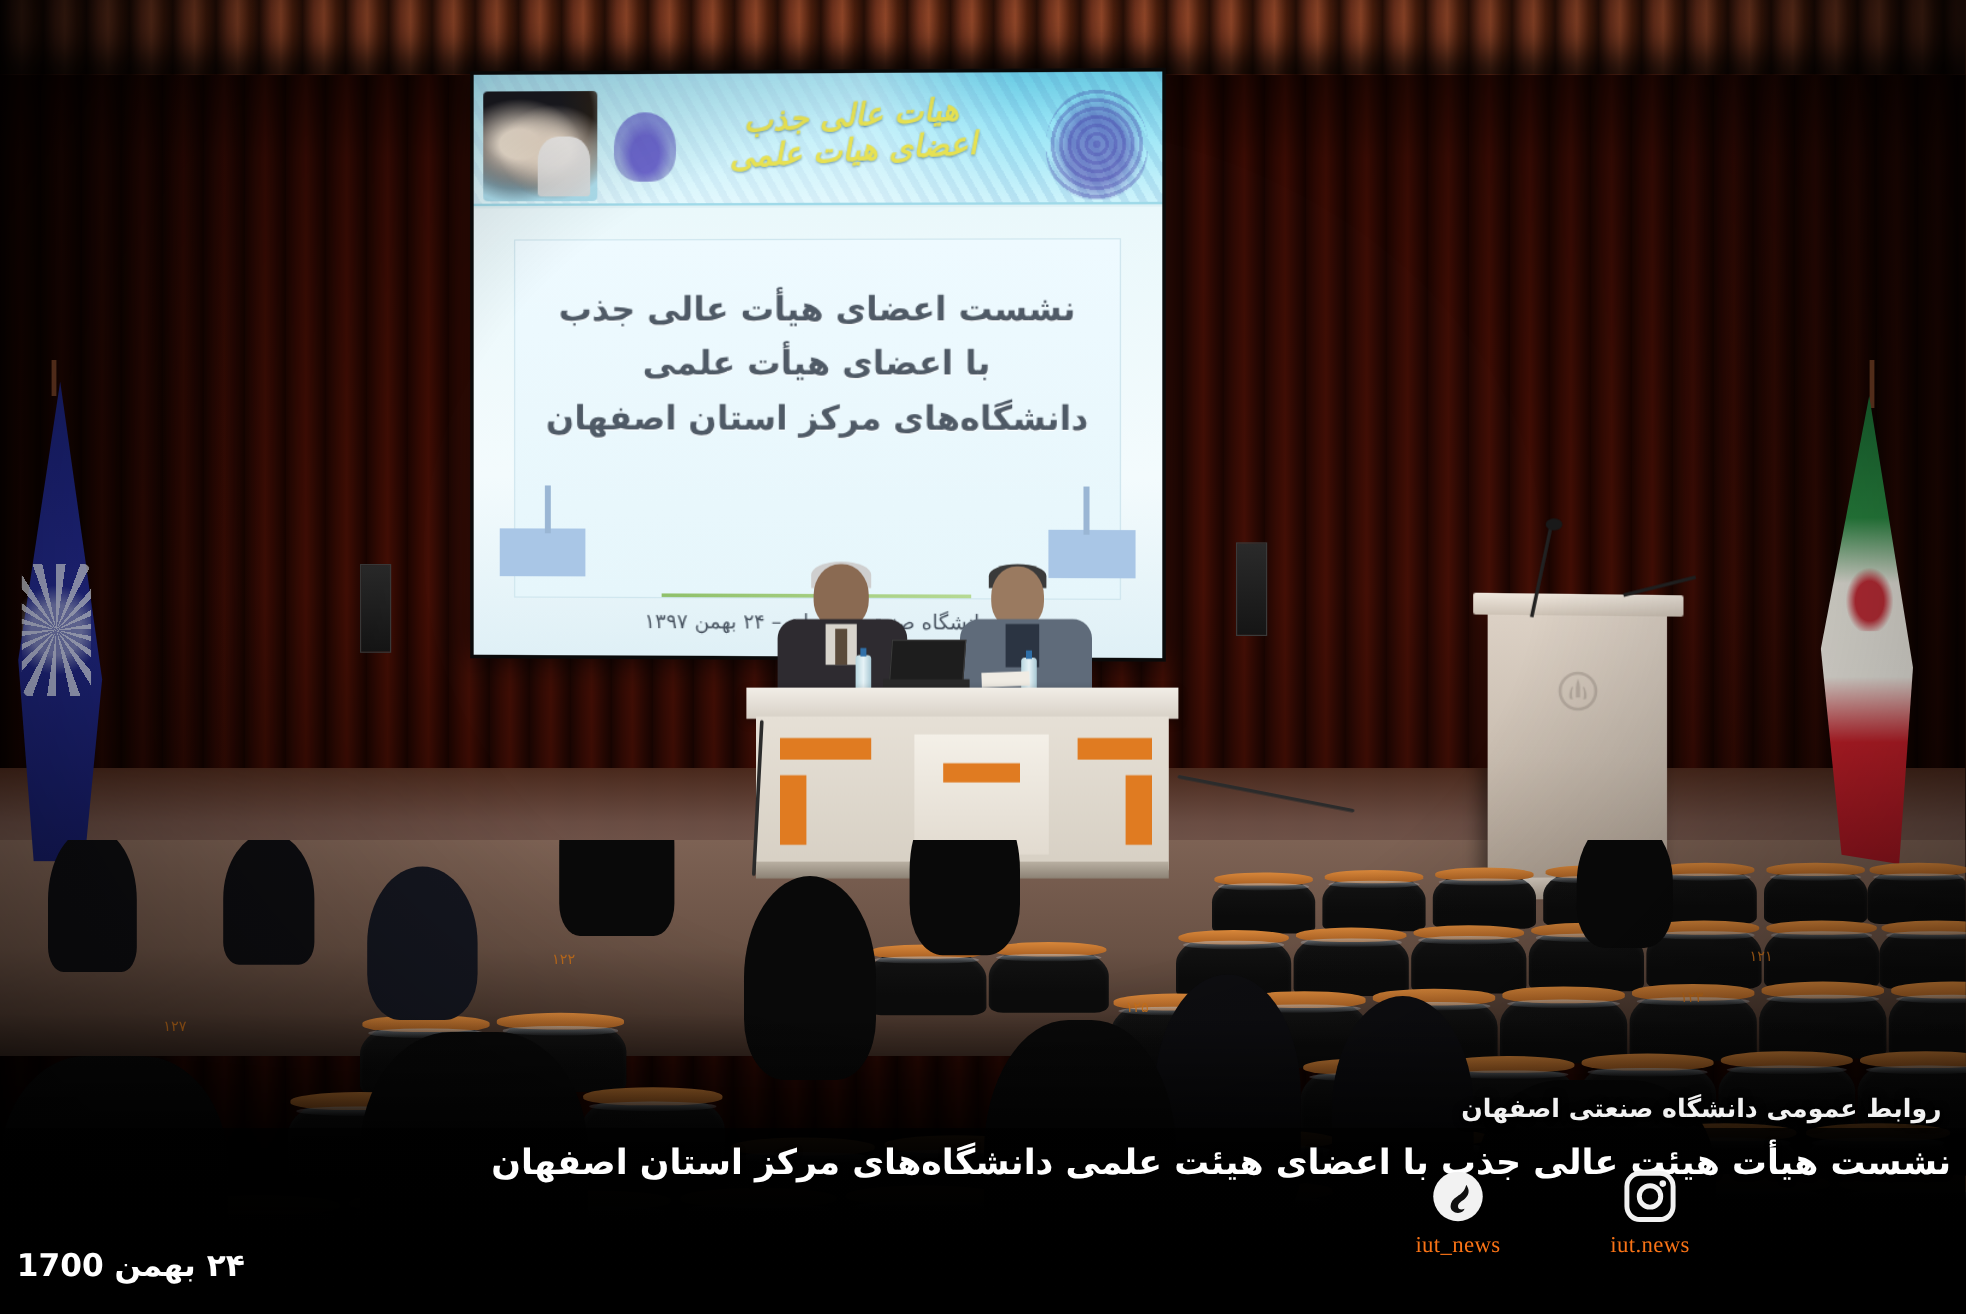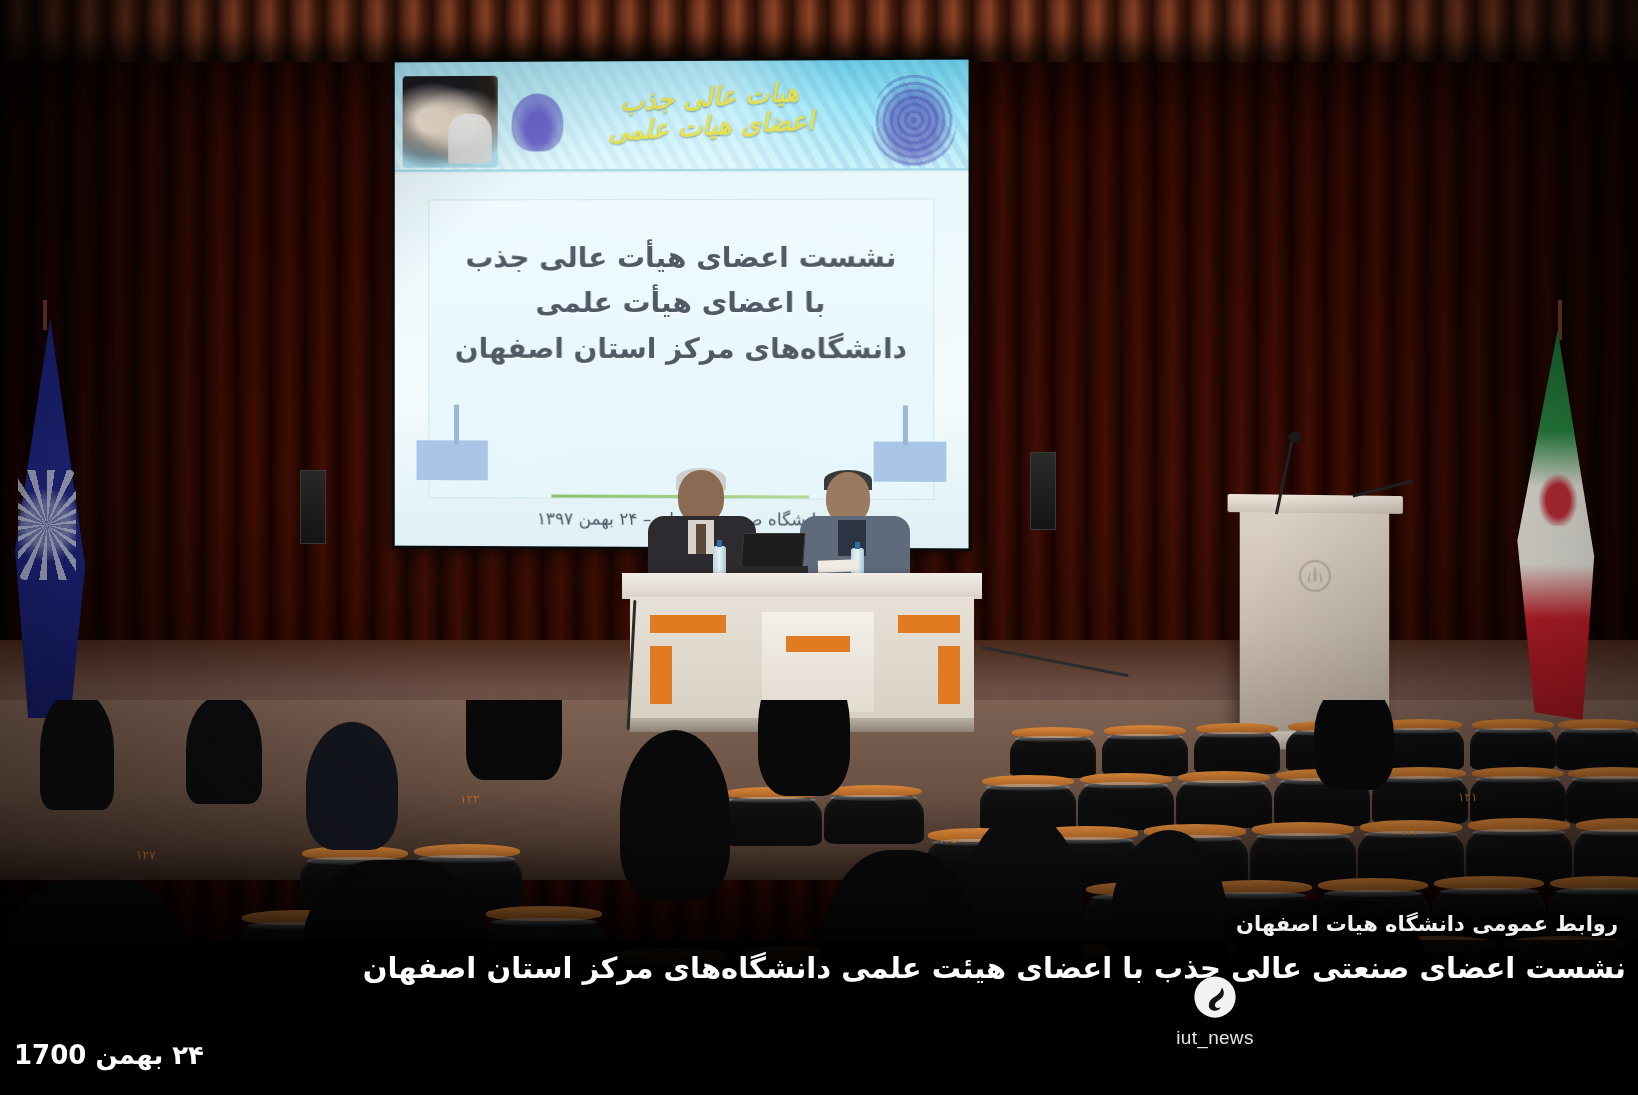--- a/index.html
+++ b/index.html
@@ -320,22 +320,22 @@
   .socials {
     position:absolute; left:1150px; top:975px; width:320px; height:110px;
   }
   .soc { position:absolute; text-align:center; width:130px; }
   .soc-1 { left:0; }
   .soc-2 { left:160px; }
   .soc-ico {
     width:44px; height:44px; margin:0 auto 8px auto; display:block;
   }
   .soc-label {
-    color:#e5e5e5; font-size:19px; letter-spacing:.3px;
-    font-family:Liberation Sans, sans-serif;
+    color:#f97316; font-size:19px; letter-spacing:.3px;
+    font-family:Liberation Serif, serif;
   }
 </style>
 </head>
 <body>
 
 <div id="scene">
 
   <div class="curtain"></div>
   <div class="curtain-top"></div>
   <div class="curtain-shadow-l"></div>
@@ -515,32 +515,40 @@
     <div class="head-sil" style="left:300px; top:160px; width:190px; height:250px; border-radius:40% 40% 6% 6%;"></div>
     <div class="head-sil" style="left:0px; top:180px; width:190px; height:240px; border-radius:38% 38% 6% 6%;"></div>
     <div class="head-sil" style="left:1230px; top:200px; width:200px; height:220px; border-radius:36% 36% 6% 6%;"></div>
   </div>
 
   <div class="vignette"></div>
   <div class="dark-bottom"></div>
 
   <div class="caption-bar"></div>
 
-  <div class="pr-line">روابط عمومی دانشگاه هیات اصفهان</div>
-
-  <div class="caption-main">نشست اعضای صنعتی عالی جذب با اعضای هیئت علمی دانشگاه‌های مرکز استان اصفهان</div>
+  <div class="pr-line">روابط عمومی دانشگاه صنعتی اصفهان</div>
+
+  <div class="caption-main">نشست هیأت هیئت عالی جذب با اعضای هیئت علمی دانشگاه‌های مرکز استان اصفهان</div>
 
   <div class="caption-date">۲۴ بهمن 1700</div>
 
   <div class="socials">
 
     <div class="soc soc-1">
       <svg class="soc-ico" viewBox="0 0 64 64">
         <circle cx="32" cy="32" r="30" fill="#f2f2f2"></circle>
         <path d="M42 18 c-2 8 -6 11 -11 14 c-5 3 -8 7 -8 12 c0 5 4 8 9 8 c4 0 7-2 8-5 c-4 2 -8 1 -8-3 c0-4 4-6 8-9 c5-4 7-10 2-17z" fill="#111"></path>
       </svg>
       <div class="soc-label">iut_news</div>
     </div>
 
+    <div class="soc soc-2">
+      <svg class="soc-ico" viewBox="0 0 64 64">
+        <rect x="4" y="4" width="56" height="56" rx="16" ry="16" fill="none" stroke="#f2f2f2" stroke-width="6"></rect>
+        <circle cx="32" cy="32" r="13" fill="none" stroke="#f2f2f2" stroke-width="6"></circle>
+        <circle cx="47.5" cy="16.5" r="4" fill="#f2f2f2"></circle>
+      </svg>
+      <div class="soc-label">iut.news</div>
+    </div>
 
   </div>
 
 </div>
 
 </body></html>

